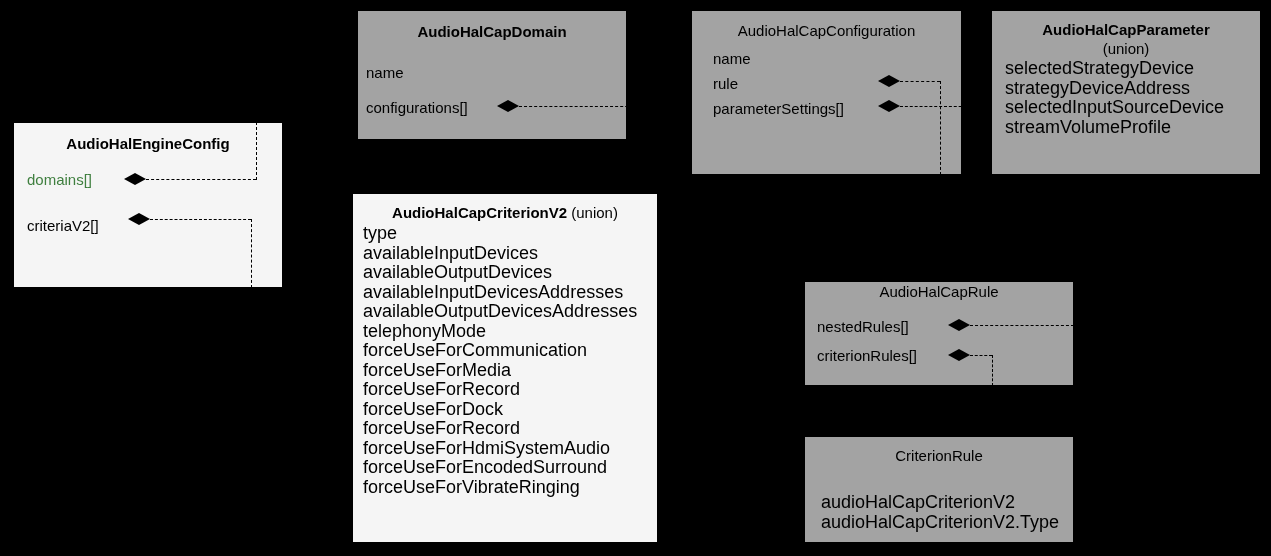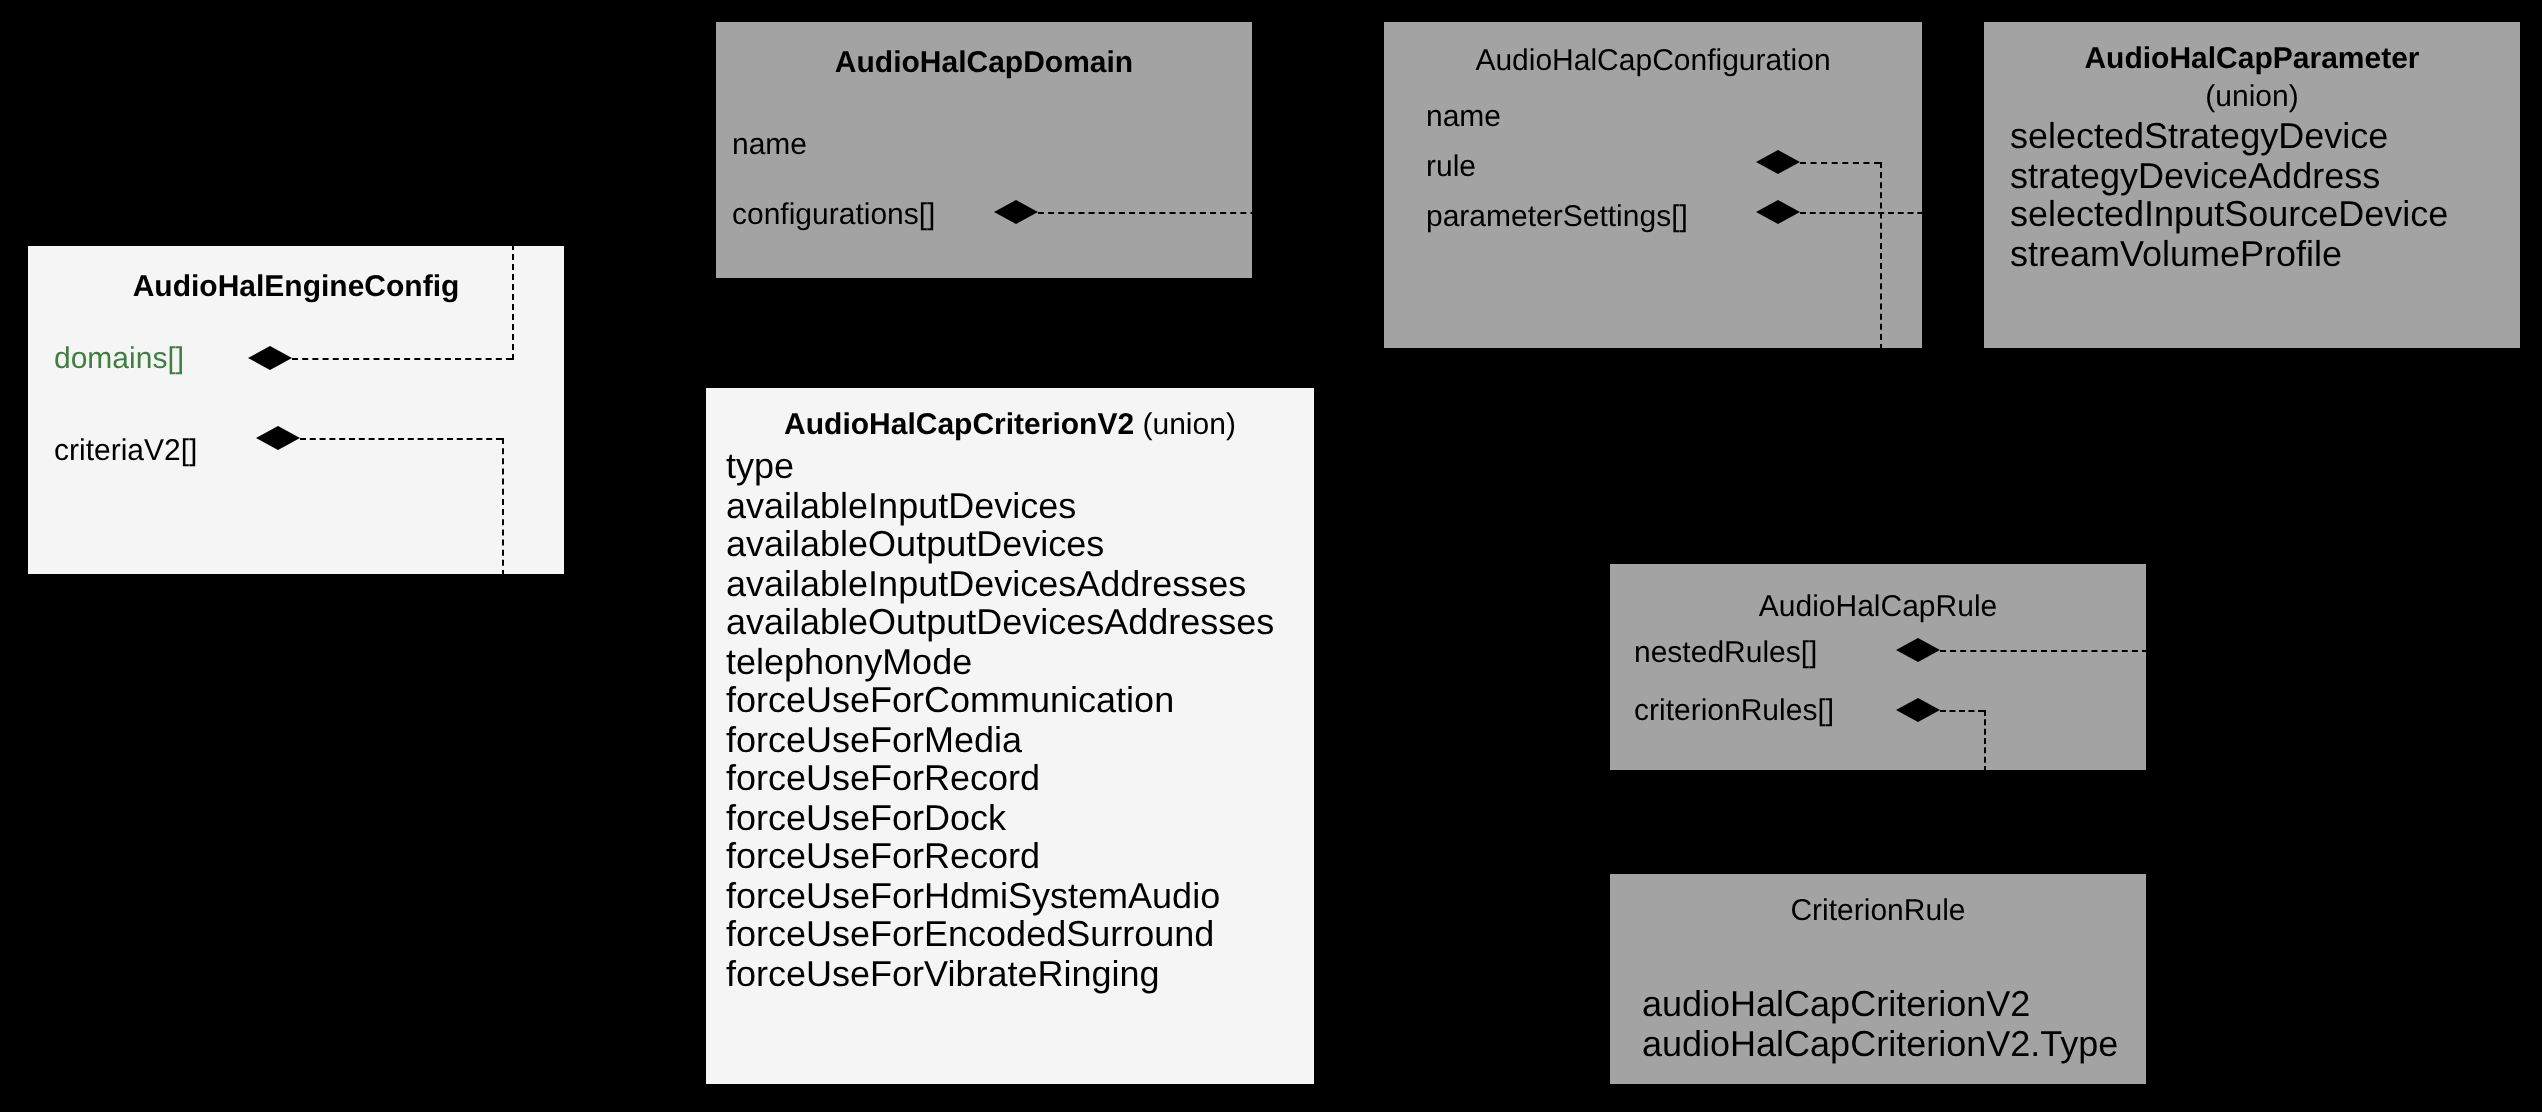--- a/index.html
+++ b/index.html
@@ -153,21 +153,21 @@
       <div>forceUseForRecord</div>
       <div>forceUseForDock</div>
       <div>forceUseForRecord</div>
       <div>forceUseForHdmiSystemAudio</div>
       <div>forceUseForEncodedSurround</div>
       <div>forceUseForVibrateRinging</div>
     </div>
   </div>
 
   <div class="uml-box green" style="left:804px; top:281px; width:270px; height:105px;">
-    <div class="box-title" style="margin-top:12px;">AudioHalCapRule</div>
+    <div class="box-title" style="margin-top:0;">AudioHalCapRule</div>
     <div class="field" style="left:12px; top:35px;">nestedRules[]</div>
     <div class="field" style="left:12px; top:64px;">criterionRules[]</div>
   </div>
   <div class="diamond" style="left:948px; top:319px;"></div>
   <div class="diamond" style="left:948px; top:349px;"></div>
 
   <div class="edge-h" style="left:970px; top:325px; width:104px;"></div>
   <div class="edge-h" style="left:970px; top:355px; width:22px;"></div>
   <div class="edge-v" style="left:992px; top:355px; height:31px;"></div>
 

